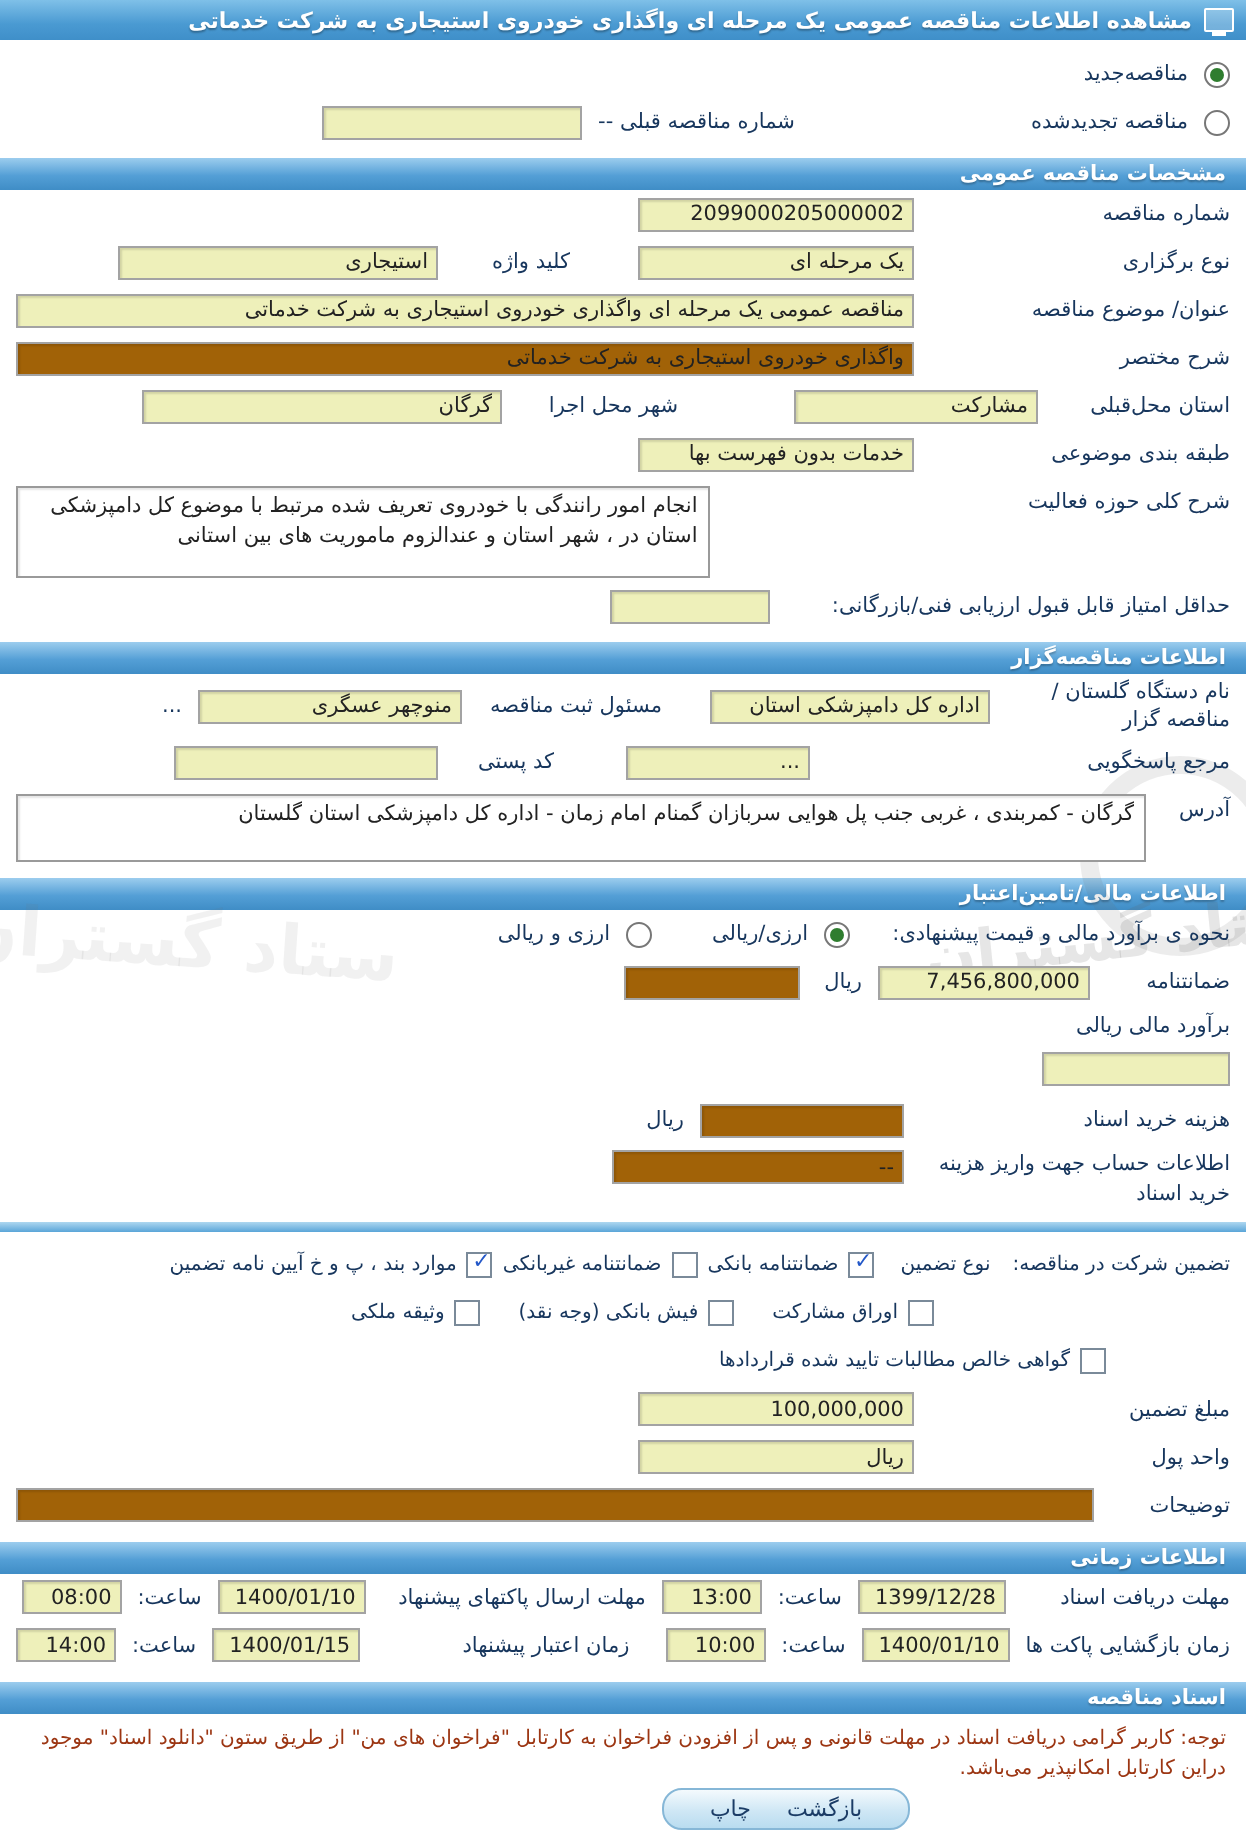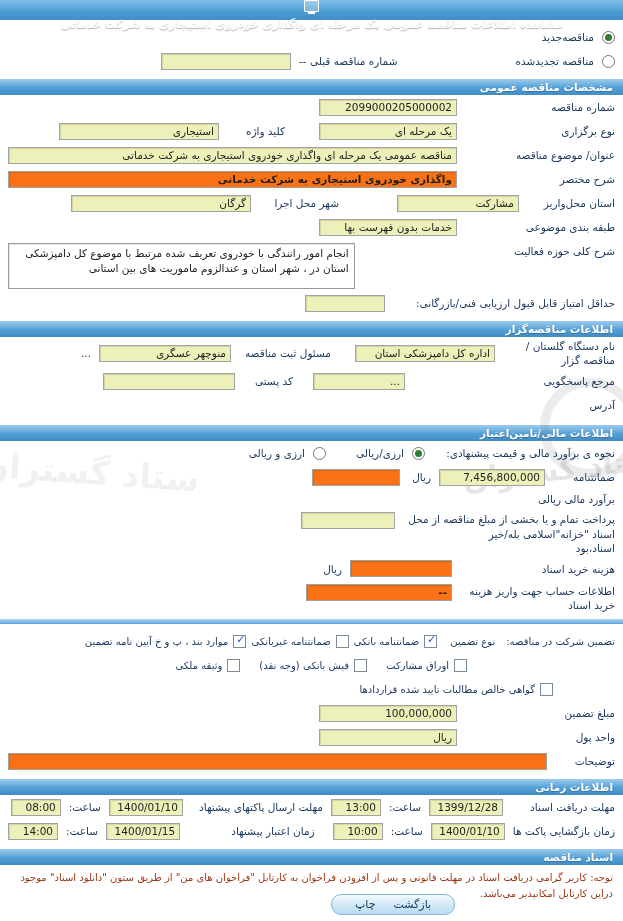--- a/index.html
+++ b/index.html
@@ -3,40 +3,40 @@
 <meta charset="utf-8">
 <style>
   html,body{margin:0;padding:0;}
   body{
     width:623px;height:921px;position:relative;overflow:hidden;background:#ffffff;
     font-family:"DejaVu Sans", sans-serif;direction:rtl;
   }
   .titlebar{
     height:20px;display:flex;align-items:center;gap:6px;padding:0 6px;
     background:linear-gradient(180deg,#7fc0e8 0%,#4a9ad2 60%,#3f8fc9 100%);
-    color:#fff;font-size:11px;font-weight:bold;text-shadow:0 1px 1px rgba(0,0,0,.3);flex-direction:column;
+    color:#fff;font-size:11px;font-weight:bold;text-shadow:0 1px 1px rgba(0,0,0,.3);
   }
   .tb-icon{width:13px;height:10px;border:1px solid #fff;border-radius:1px;flex:none;position:relative;background:rgba(255,255,255,.25);}
   .tb-icon::after{content:"";position:absolute;bottom:-3px;left:3px;right:3px;height:2px;background:#fff;}
   .secbar{
     height:16px;display:flex;align-items:center;padding:0 10px;margin-top:6px;
     background:linear-gradient(180deg,#9ccdee 0%,#549fd6 55%,#3f8dc6 100%);
     color:#fff;font-size:10.5px;font-weight:bold;text-shadow:0 1px 1px rgba(0,0,0,.25);
   }
   .divider{height:5px;margin:5px 0;background:linear-gradient(180deg,#aed7f0,#5aa5d8);}
   .r{display:flex;align-items:center;gap:8px;padding:2px 8px;min-height:20px;font-size:10.5px;position:relative;z-index:1;}
   .r.small{font-size:10px;gap:5px;}
   .lb{color:#17365d;font-size:inherit;white-space:nowrap;}
   .lb.wrap{white-space:normal;line-height:1.35;}
   .f{
     background:#eef0ba;border:1px solid #a3a3a3;height:15px;box-sizing:content-box;
     font-size:10.5px;color:#222;padding:0 4px;display:flex;align-items:center;
     overflow:hidden;white-space:nowrap;flex:none;box-shadow:inset 1px 1px 1px rgba(0,0,0,.12);
   }
-  .f.w{background:#f97316;font-weight:bold;}
+  .f.w{background:#a16207;}
   .f.grow{flex:1 1 auto;}
   .box{
     background:#fff;border:1px solid #9a9a9a;font-size:10.5px;color:#222;
     padding:2px 5px;line-height:1.45;box-shadow:inset 1px 1px 1px rgba(0,0,0,.1);
   }
   .radio{width:11px;height:11px;border:1px solid #777;border-radius:50%;background:#fff;flex:none;position:relative;}
   .radio[data-checked="true"]::after{content:"";position:absolute;top:2px;left:2px;right:2px;bottom:2px;border-radius:50%;background:#2f7d2f;}
   .cb{width:11px;height:11px;border:1px solid #7a8a99;background:#fff;flex:none;position:relative;}
   .cb[data-checked="true"]::after{content:"✓";position:absolute;top:-3px;right:0;font-size:11px;font-weight:bold;color:#2458c8;}
   .notice{color:#9c3613;font-size:10px;line-height:1.55;padding:5px 10px 2px;position:relative;z-index:1;}
@@ -90,21 +90,21 @@
 </div>
 <div class="r">
   <span class="lb" style="width:150px">عنوان/ موضوع مناقصه</span>
   <span class="f grow">مناقصه عمومی یک مرحله ای واگذاری خودروی استیجاری به شرکت خدماتی</span>
 </div>
 <div class="r">
   <span class="lb" style="width:150px">شرح مختصر</span>
   <span class="f w grow">واگذاری خودروی  استیجاری به شرکت خدماتی</span>
 </div>
 <div class="r">
-  <span class="lb" style="width:88px">استان محل‌واریز</span>
+  <span class="lb" style="width:88px">استان محل‌قبلی</span>
   <span class="f" style="width:112px">مشارکت</span>
   <span class="lb" style="width:80px;margin-right:50px">شهر  محل اجرا</span>
   <span class="f" style="width:170px">گرگان</span>
 </div>
 <div class="r">
   <span class="lb" style="width:150px">طبقه بندی موضوعی</span>
   <span class="f" style="width:128px">خدمات بدون فهرست بها</span>
 </div>
 <div class="r" style="align-items:flex-start;padding-top:4px">
   <span class="lb" style="width:108px;padding-top:2px">شرح کلی حوزه فعالیت</span>
@@ -120,25 +120,26 @@
 <div class="r" style="align-items:center">
   <span class="lb wrap" style="width:112px">نام  دستگاه گلستان / مناقصه گزار</span>
   <span class="f" style="width:130px">اداره کل دامپزشکی استان</span>
   <span class="lb" style="width:92px;margin-right:16px">مسئول ثبت مناقصه</span>
   <span class="f" style="width:122px">منوچهر  عسگری</span>
   <span class="lb">...</span>
 </div>
 <div class="r">
   <span class="lb" style="width:86px">مرجع پاسخگویی</span>
   <span class="f" style="width:82px;margin-right:116px">...</span>
-  <span class="lb" style="width:50px;margin-right:12px">کد  پستی</span>
+  <span class="lb" style="width:50px;margin-right:28px">کد  پستی</span>
   <span class="f" style="width:122px"></span>
 </div>
 <div class="r" style="align-items:flex-start;padding-top:4px">
   <span class="lb" style="width:34px;padding-top:2px">آدرس</span>
+  <span class="box" style="flex:1;min-height:28px">گرگان - کمربندی ، غربی جنب پل هوایی سربازان گمنام امام زمان - اداره کل دامپزشکی استان گلستان</span>
 </div>
 
 <div class="secbar">اطلاعات مالی/تامین‌اعتبار</div>
 
 <div class="r">
   <span class="lb" style="width:182px">نحوه ی برآورد مالی و قیمت پیشنهادی:</span>
   <span class="radio" data-checked="true"></span>
   <span class="lb">ارزی/ریالی</span>
   <span class="radio" style="margin-right:22px" data-checked="false"></span>
   <span class="lb">ارزی و ریالی</span>
@@ -146,24 +147,20 @@
 <div class="r">
   <span class="lb" style="width:62px">ضمانتنامه</span>
   <span class="f" style="width:96px;">7,456,800,000</span>
   <span class="lb">ریال</span>
   <span class="f w" style="width:78px;margin-right:4px"></span>
 </div>
 <div class="r" style="min-height:16px">
   <span class="lb">برآورد مالی ریالی</span>
 </div>
 <div class="r" style="align-items:flex-start;padding-top:3px">
-  <div class="lb wrap" style="width:212px">
-    <div>پرداخت تمام و یا بخشی از مبلغ  مناقصه از محل اسناد "خزانه"اسلامی بله/خیر</div>
-    <div>اسناد،بود</div>
-  </div>
   <span class="f" style="width:84px"></span>
 </div>
 <div class="r">
   <span class="lb" style="width:155px">هزینه خرید اسناد</span>
   <span class="f w" style="width:92px"></span>
   <span class="lb">ریال</span>
 </div>
 <div class="r" style="align-items:flex-start;padding-top:3px">
   <div class="lb wrap" style="width:155px">
     <div>اطلاعات حساب جهت واریز هزینه</div>

